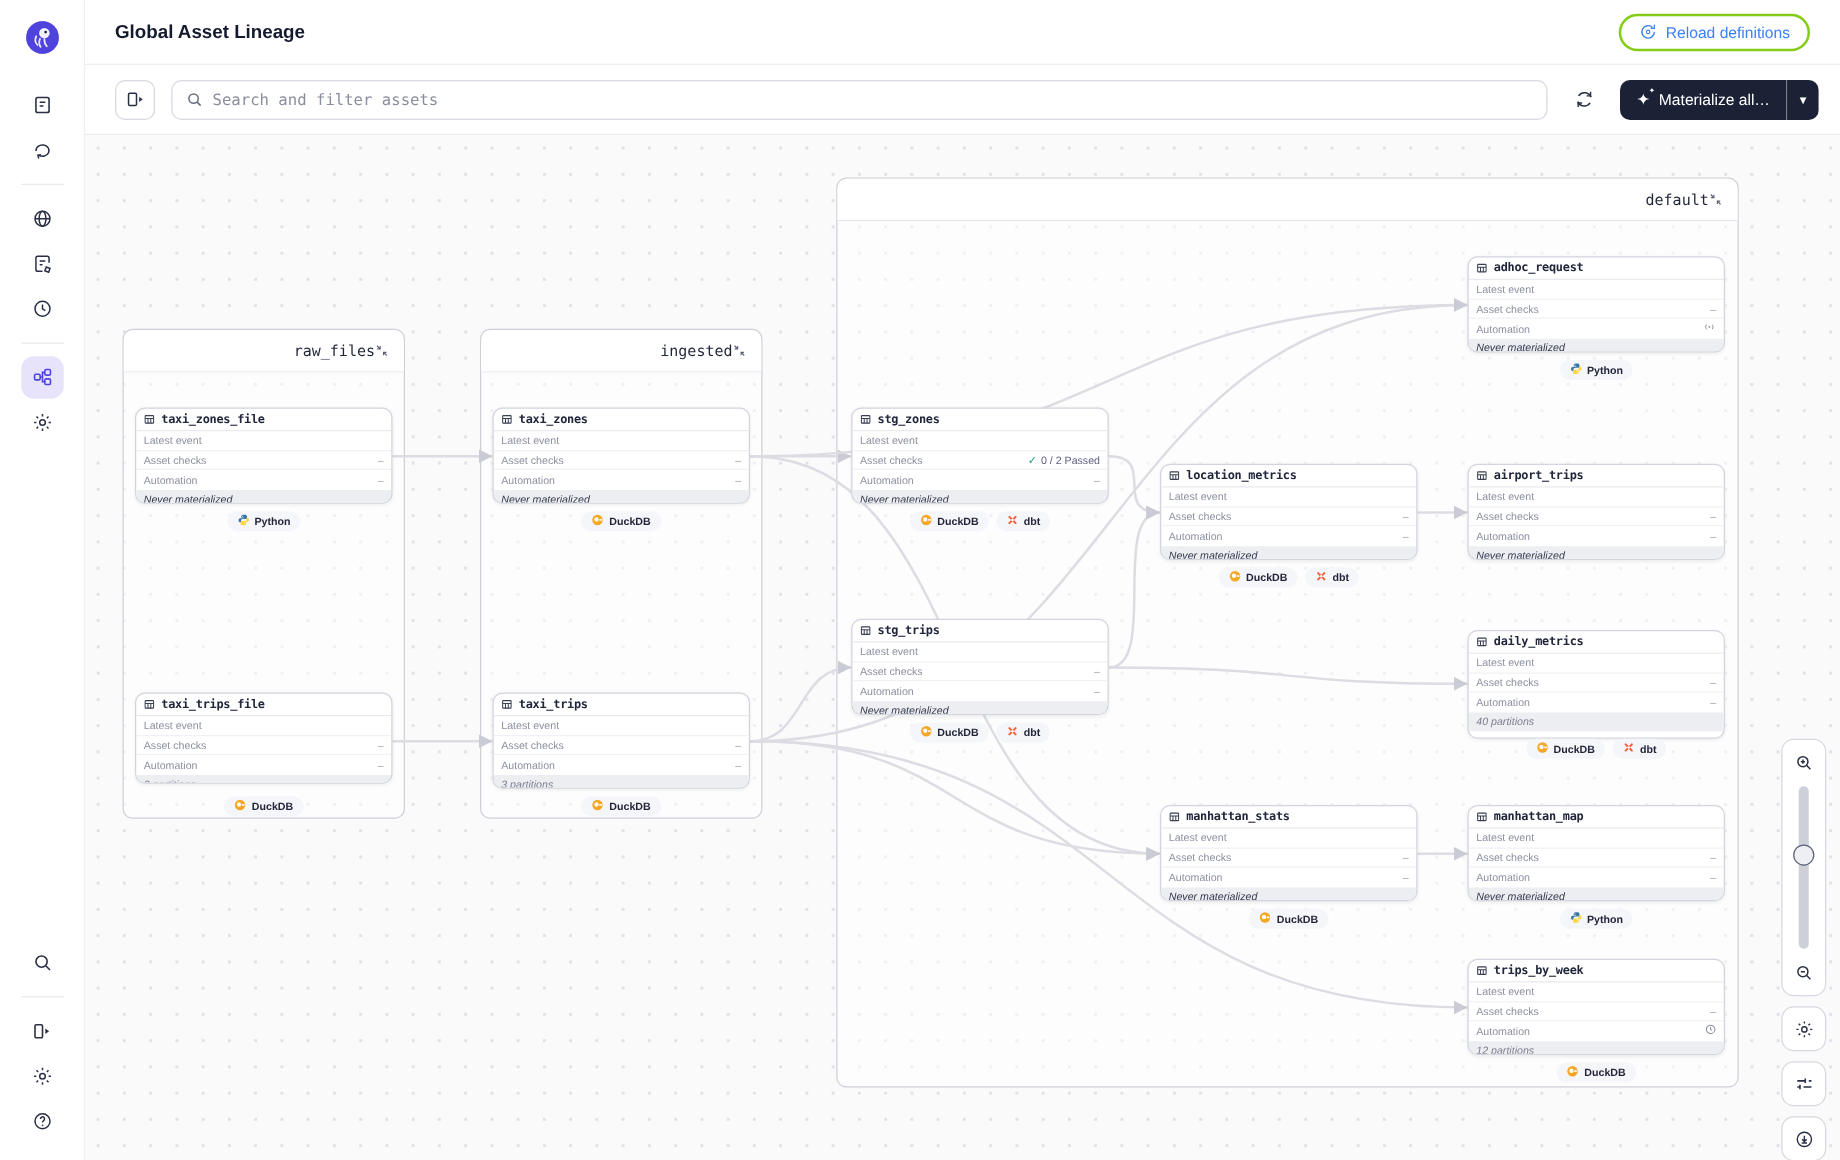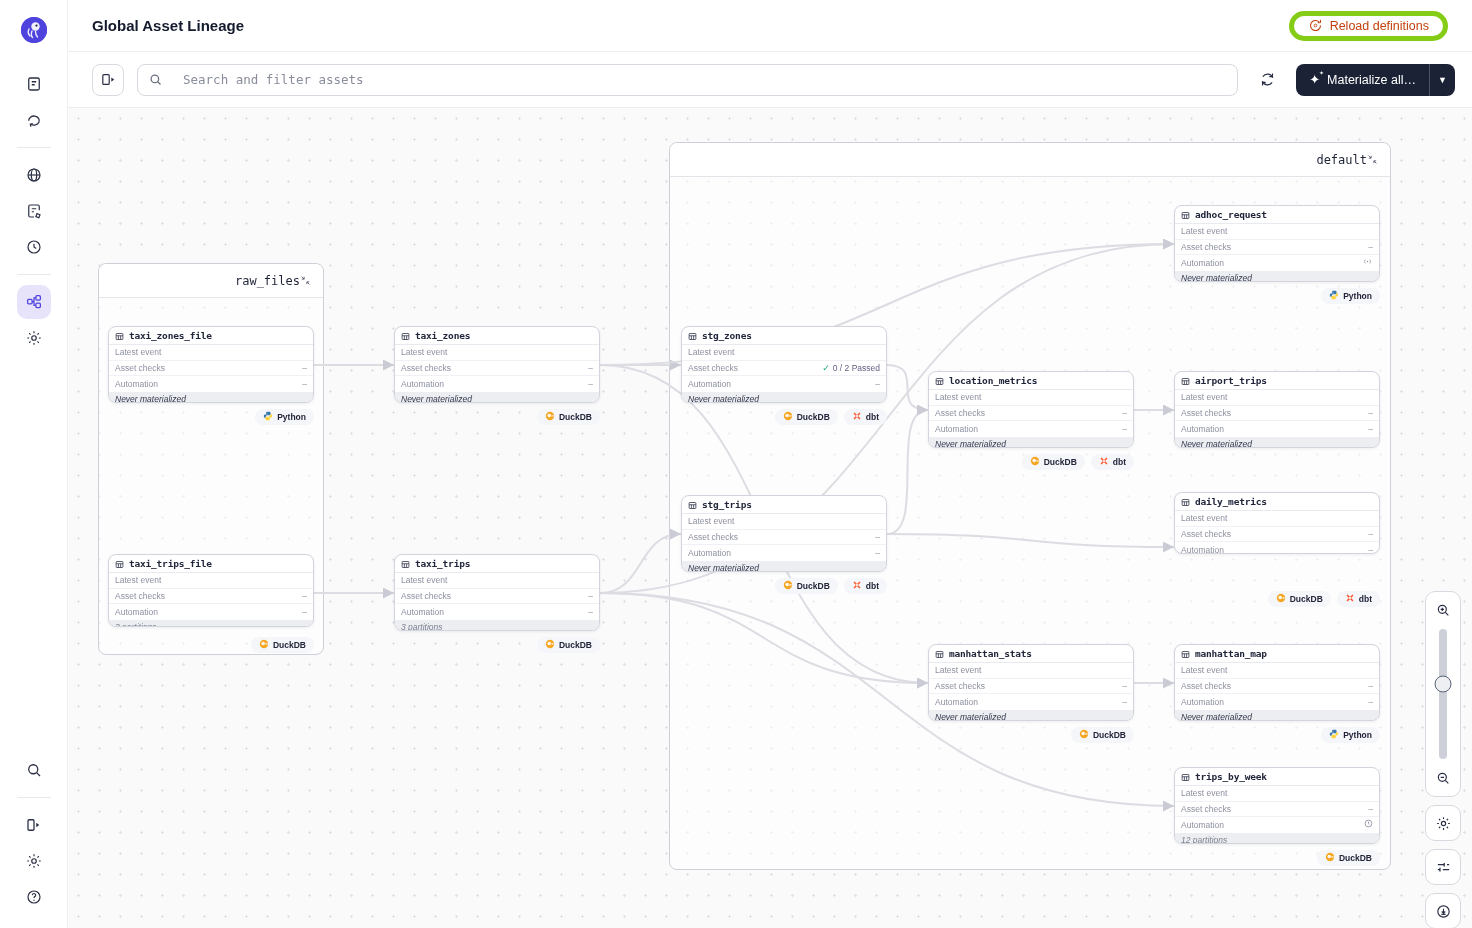--- a/index.html
+++ b/index.html
@@ -21,28 +21,28 @@
   .nav-spacer { flex:1; }
   .nav-bottom { display:flex; flex-direction:column; align-items:center; gap:2px; margin-bottom:14px; }
   .nav-item svg { display:block; }
 
   
   .main { flex:1; display:flex; flex-direction:column; min-width:0; }
   .hdr { height:52px; border-bottom:1px solid #ECECF1; display:flex; align-items:center;
     padding:0 24px; justify-content:space-between; background:#fff; }
   .page-title { font-size:15px; font-weight:700; color:#141A2E; }
   .reload-btn { display:flex; align-items:center; gap:7px; height:30px; padding:0 14px;
-    border:5px solid #84cc16; border-radius:16px; background:#fff; font-size:12.5px;
-    color:#c2410c; cursor:pointer;justify-content:center; }
+    border:2px solid #84cc16; border-radius:16px; background:#fff; font-size:12.5px;
+    color:#3b82f6; cursor:pointer;justify-content:center; }
   .toolbar { height:56px; border-bottom:1px solid #ECECF1; display:flex; align-items:center;
     padding:0 17px 0 24px; gap:13px; background:#fff; }
   .sq-btn { width:32px; height:32px; border:1px solid #D8D8E0; border-radius:8px; background:#fff;
     display:flex; align-items:center; justify-content:center; cursor:pointer; flex-shrink:0; }
   .search { flex:1; height:32px; border:1px solid #D8D8E0; border-radius:8px; background:#fff;
-    display:flex; align-items:center; padding:0 10px; gap:20px; }
+    display:flex; align-items:center; padding:0 10px; gap:7px; }
   .search input { border:none; outline:none; flex:1; font-family:"DejaVu Sans Mono", monospace;
     font-size:12.5px; color:#30364B; background:transparent; }
   .search input::placeholder { color:#8A8E9C; }
   .mat-group { display:flex; flex-shrink:0; }
   .mat-btn { height:32px; background:#1B2236; color:#fff; border:none; display:flex;
     align-items:center; gap:7px; padding:0 13px; font-size:12.5px; font-weight:500;
     border-radius:8px 0 0 8px; cursor:pointer; }
   .mat-caret { width:26px; height:32px; background:#1B2236; border:none; border-left:1px solid rgba(255,255,255,.22);
     border-radius:0 8px 8px 0; color:#fff; font-size:9px; cursor:pointer; }
   .sparkle { font-size:13px; line-height:1; position:relative; }
@@ -68,21 +68,21 @@
   .n-hd .t { font-family:"DejaVu Sans Mono", monospace; font-size:9.5px; font-weight:700;
     color:#21263B; letter-spacing:-0.2px; }
   .n-row { display:flex; justify-content:space-between; align-items:center; height:15.5px;
     padding:0 6px; border-bottom:1px solid #F1F1F5; font-size:8.5px; color:#8D90A0; }
   .n-row .val { color:#9A9DAB; }
   .n-foot { height:15px; padding:0 6px; background:#EDEEF2; display:flex; align-items:center;
     font-size:8.5px; color:#33384C;font-style:italic; }
   .n-foot.partitions { color:#7C8090; }
   .check-val { display:flex; align-items:center; gap:3px; color:#5F5F82; font-size:8.5px; }
   .check-mark { color:#1FA97A; font-size:9px; }
-  .badges { position:absolute; z-index:3; display:flex; gap:6px; justify-content:flex-end; }
+  .badges { position:absolute; z-index:3; display:flex; gap:6px; justify-content:center; }
   .badge { display:inline-flex; align-items:center; gap:4px; background:#F5F6F9;
     border-radius:9px; padding:2px 8px; font-size:8.5px; font-weight:700; color:#23263A;
     cursor:pointer; }
 
   
   .zoomer { position:absolute; right:11px; top:483px; z-index:5; width:36px;
     display:flex; flex-direction:column; align-items:center; gap:8px; }
   .z-pill { width:36px; height:206px; background:#fff; border:1px solid #D8D8E0; border-radius:10px;
     display:flex; flex-direction:column; align-items:center; padding:7px 0; }
   .z-btn { width:22px; height:22px; display:flex; align-items:center; justify-content:center;
@@ -294,20 +294,31 @@
           <div class="group-hd">
       <span class="group-title">raw_files</span>
       <span class="collapse-ic">
               <svg width="11" height="11" viewBox="0 0 24 24" fill="none" stroke="currentColor" stroke-width="2">
                 <path d="M9 4v5H4M15 20v-5h5"></path>
                 <path d="M9 9L3.5 3.5M15 15l5.5 5.5"></path>
               </svg>
             </span>
     </div>
         </div>
+        <div class="group" style="left: 316px; top: 155px; width: 226px; height: 392px;">
+          <div class="group-hd">
+      <span class="group-title">ingested</span>
+      <span class="collapse-ic">
+              <svg width="11" height="11" viewBox="0 0 24 24" fill="none" stroke="currentColor" stroke-width="2">
+                <path d="M9 4v5H4M15 20v-5h5"></path>
+                <path d="M9 9L3.5 3.5M15 15l5.5 5.5"></path>
+              </svg>
+            </span>
+    </div>
+        </div>
         <div class="group" style="left: 601px; top: 34px; width: 722px; height: 728px;">
           <div class="group-hd">
       <span class="group-title">default</span>
       <span class="collapse-ic">
               <svg width="11" height="11" viewBox="0 0 24 24" fill="none" stroke="currentColor" stroke-width="2">
                 <path d="M9 4v5H4M15 20v-5h5"></path>
                 <path d="M9 9L3.5 3.5M15 15l5.5 5.5"></path>
               </svg>
             </span>
     </div>
@@ -552,21 +563,21 @@
      <div class="n-row">
             <span>Asset checks</span>
             <span class="val">–</span>
           </div>
      <div class="n-row" style="border-bottom:none">
             <span>Automation</span>
             <span class="val">–</span>
           </div>
      <div class="n-foot never">Never materialized</div>
         </div>
-        <div class="node" style="left: 1106px; top: 384px; height: 62px;">
+        <div class="node" style="left: 1106px; top: 396px; height: 87px;">
           <div class="n-hd">
        <span><svg width="9" height="9" viewBox="0 0 24 24" fill="none" stroke="#3A3F52" stroke-width="2.2">
                 <rect x="3" y="4" width="18" height="16" rx="1.5"></rect>
                 <path d="M3 10h18M9 10v10M15 10v10"></path>
               </svg></span>
        <span class="t">daily_metrics</span>
      </div>
      <div class="n-row">
             <span>Latest event</span>
           </div>

